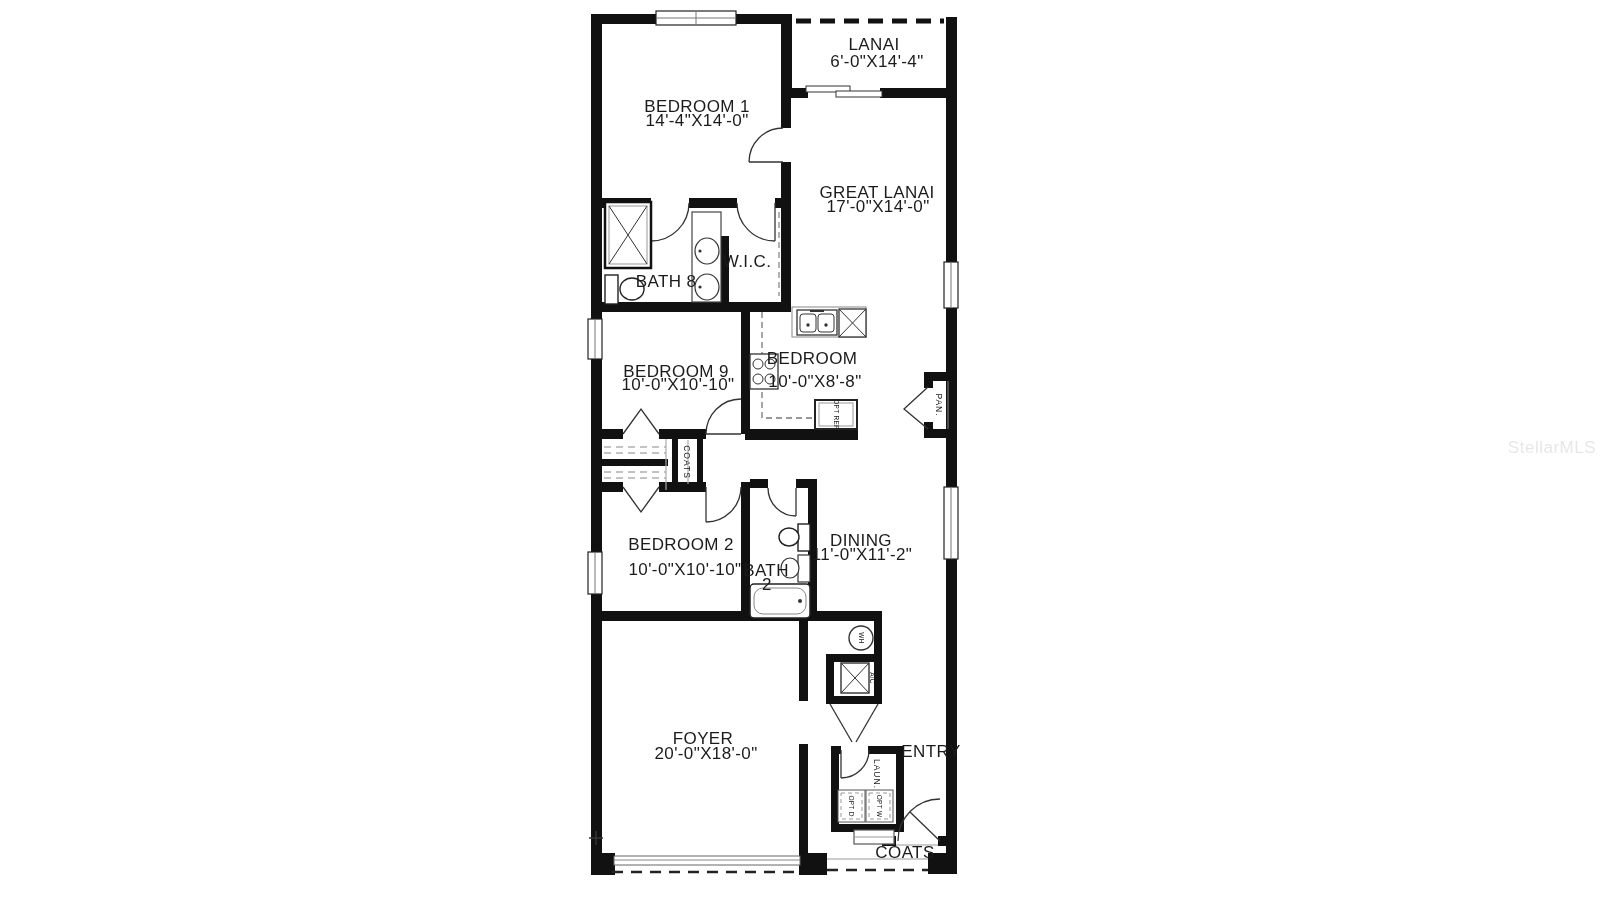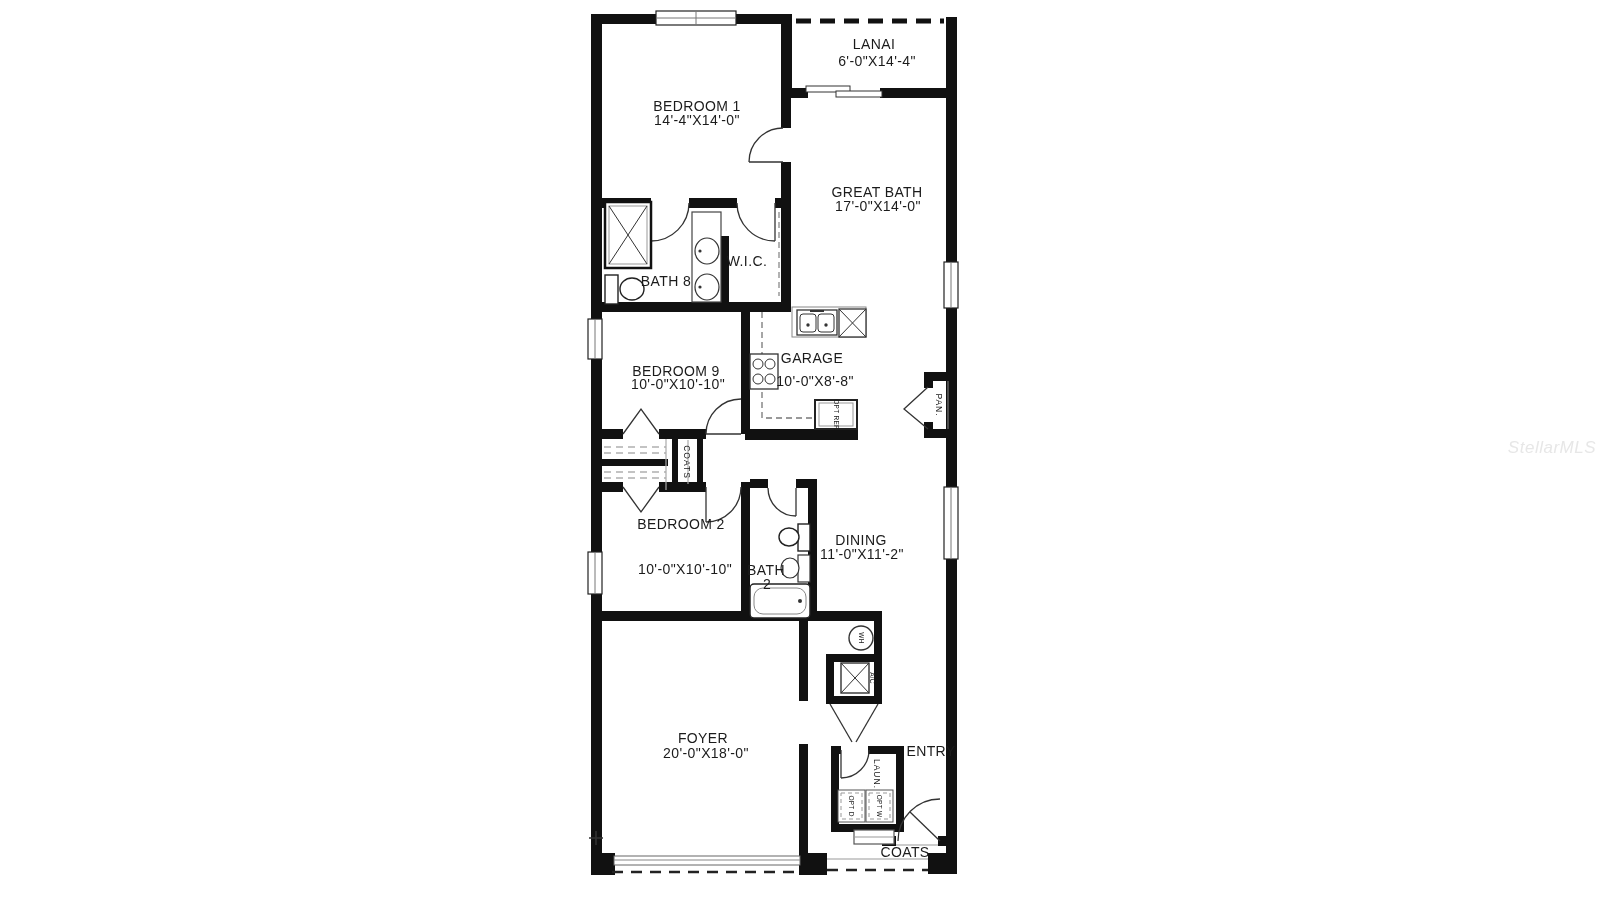--- a/index.html
+++ b/index.html
@@ -1,26 +1,26 @@
 <!DOCTYPE html>
 <html><head>
 <meta charset="utf-8">
 <style>
   html,body{margin:0;padding:0;background:#fff;}
   #canvas{position:relative;width:1600px;height:899px;background:#ffffff;overflow:hidden;
           font-family:"Liberation Sans",sans-serif;}
   svg{position:absolute;left:0;top:0;}
-  .lbl{position:absolute;transform:translate(-50%,-50%);font-size:14px;color:#1b1b1b;
+  .lbl{position:absolute;transform:translate(-50%,-50%);font-size:17px;color:#1b1b1b;
        letter-spacing:.4px;white-space:nowrap;line-height:1;}
   .vlbl{position:absolute;transform:translate(-50%,-50%);writing-mode:vertical-rl;
         text-orientation:sideways;font-size:8.5px;color:#1b1b1b;letter-spacing:1px;
         white-space:nowrap;line-height:1;}
   .tiny{font-size:6.5px;letter-spacing:.3px;}
   .watermark{position:absolute;right:4px;top:438px;font-size:17px;color:#e7e7e7;
-             letter-spacing:.5px;font-style:italic;}
+             letter-spacing:.5px;}
 </style>
 </head>
 <body>
 
 <div id="canvas">
 
 <svg width="1600" height="899" viewBox="0 0 1600 899">
 
   <g fill="#111">
     <rect x="591" y="14" width="200" height="10"></rect>
@@ -204,36 +204,36 @@
         <line x1="596" y1="831" x2="596" y2="845"></line>
   </g>
 </svg>
 
   <div class="lbl" style="left:697px;top:106px">BEDROOM 1</div>
   <div class="lbl" style="left:697px;top:120px">14'-4"X14'-0"</div>
 
   <div class="lbl" style="left:874px;top:44px">LANAI</div>
   <div class="lbl" style="left:877px;top:61px">6'-0"X14'-4"</div>
 
-  <div class="lbl" style="left:877px;top:192px">GREAT BATH</div>
+  <div class="lbl" style="left:877px;top:192px">GREAT LANAI</div>
   <div class="lbl" style="left:878px;top:206px">17'-0"X14'-0"</div>
 
   <div class="lbl" style="left:666px;top:281px">BATH 8</div>
   <div class="lbl" style="left:747px;top:261px">W.I.C.</div>
 
   <div class="lbl" style="left:676px;top:371px">BEDROOM 9</div>
   <div class="lbl" style="left:678px;top:384px">10'-0"X10'-10"</div>
 
-  <div class="lbl" style="left:812px;top:358px">GARAGE</div>
+  <div class="lbl" style="left:812px;top:358px">BEDROOM</div>
   <div class="lbl" style="left:815px;top:381px">10'-0"X8'-8"</div>
 
   <div class="vlbl" style="left:939px;top:405px">PAN.</div>
   <div class="vlbl" style="left:687px;top:462px">COATS</div>
 
-  <div class="lbl" style="left:681px;top:524px">BEDROOM 2</div>
+  <div class="lbl" style="left:681px;top:544px">BEDROOM 2</div>
   <div class="lbl" style="left:685px;top:569px">10'-0"X10'-10"</div>
 
   <div class="lbl" style="left:766px;top:570px">BATH</div>
   <div class="lbl" style="left:767px;top:584px">2</div>
 
   <div class="lbl" style="left:861px;top:540px">DINING</div>
   <div class="lbl" style="left:862px;top:554px">11'-0"X11'-2"</div>
 
   <div class="lbl" style="left:703px;top:738px">FOYER</div>
   <div class="lbl" style="left:706px;top:753px">20'-0"X18'-0"</div>

